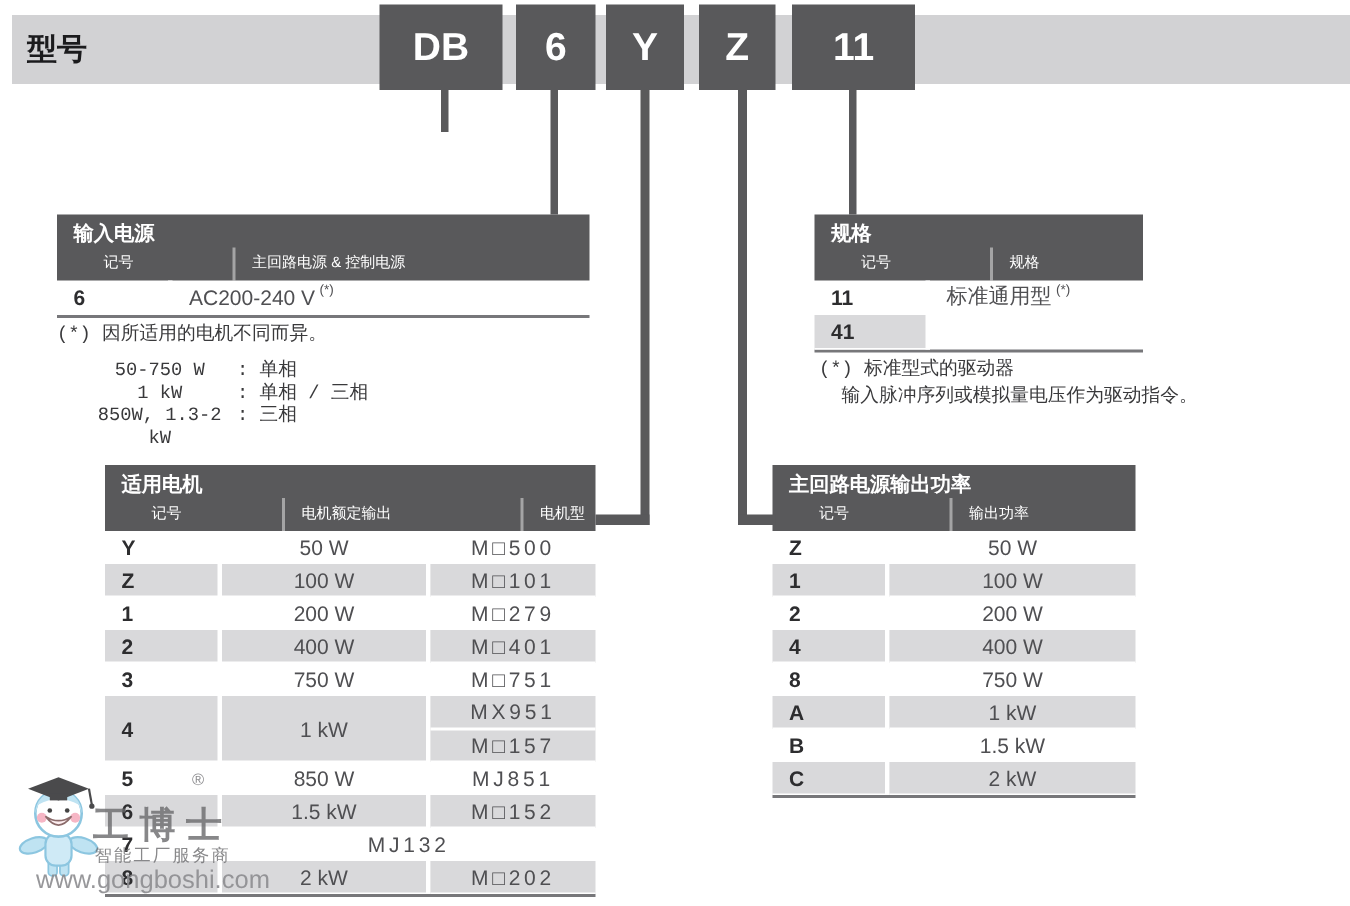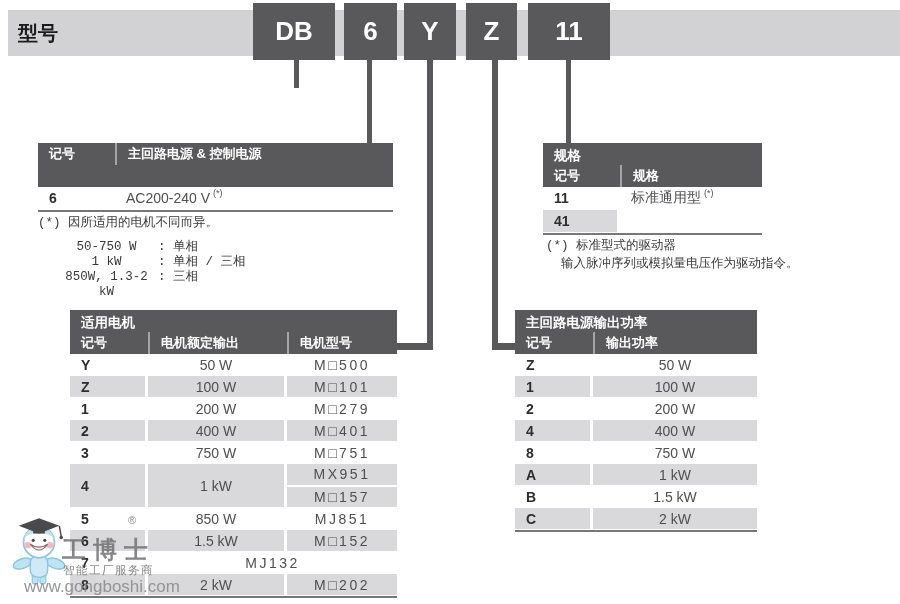--- a/index.html
+++ b/index.html
@@ -16,21 +16,21 @@
   
   .conn{position:absolute;background:#59595b;z-index:2;}
   
   .seriesbar{position:absolute;left:38px;top:87px;width:279px;height:23px;background:#59595b;
     color:#fff;font-size:13px;font-weight:bold;line-height:23px;padding-left:9px;box-sizing:border-box;}
   
   .tbl{position:absolute;border-bottom:2px solid #77777a;}
   .thead{background:#59595b;color:#fff;height:44px;}
   .ttitle{font-size:13.5px;font-weight:bold;padding:4px 0 0 11px;height:18px;line-height:18px;}
   .tcols{display:flex;height:22px;}
-  .tcol{font-size:13px;font-weight:bold;line-height:22px;padding-left:11px;box-sizing:border-box;}
+  .tcol{font-size:10px;font-weight:normal;line-height:22px;padding-left:11px;box-sizing:border-box;margin-left:20px;}
   .tcol.sep{border-left:2px solid rgba(255,255,255,0.45);}
   .trow{display:flex;height:22px;}
   .trow.tall{height:23px;}
   .cell{box-sizing:border-box;display:flex;align-items:center;height:100%;
     border-bottom:1px solid #fff;font-size:14px;color:#4f4f52;}
   .cell.gap{border-right:3px solid #fff;}
   .alt .cell{background:#d9d9db;}
   .sym{font-weight:bold;color:#2d2d2f;padding-left:11px;}
   .ctr{justify-content:center;}
   .lft{padding-left:11px;}
@@ -72,20 +72,21 @@
   <div class="conn" style="left:367px;top:60px;width:5px;height:83px"></div>
   <div class="conn" style="left:427px;top:60px;width:6px;height:290px"></div>
   <div class="conn" style="left:397px;top:343px;width:36px;height:7px"></div>
   <div class="conn" style="left:492px;top:60px;width:6px;height:290px"></div>
   <div class="conn" style="left:492px;top:343px;width:25px;height:7px"></div>
   <div class="conn" style="left:566px;top:60px;width:5px;height:83px"></div>
 
 
   <div class="tbl" style="left:38px;top:143px;width:355px">
     <div class="thead">
+      <div class="ttitle">输入电源</div>
       <div class="tcols">
         <div class="tcol" style="width:77px">记号</div>
         <div class="tcol sep" style="flex:1">主回路电源 &amp; 控制电源</div>
       </div>
     </div>
     <div class="trow tall">
       <div class="cell sym gap" style="width:77px">6</div>
       <div class="cell lft" style="flex:1">
         <span>AC200-240 V</span>
         <span class="sup">(*)</span>

